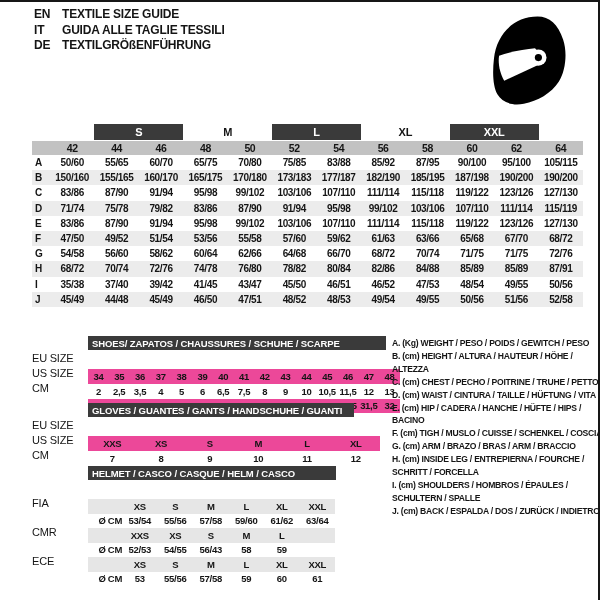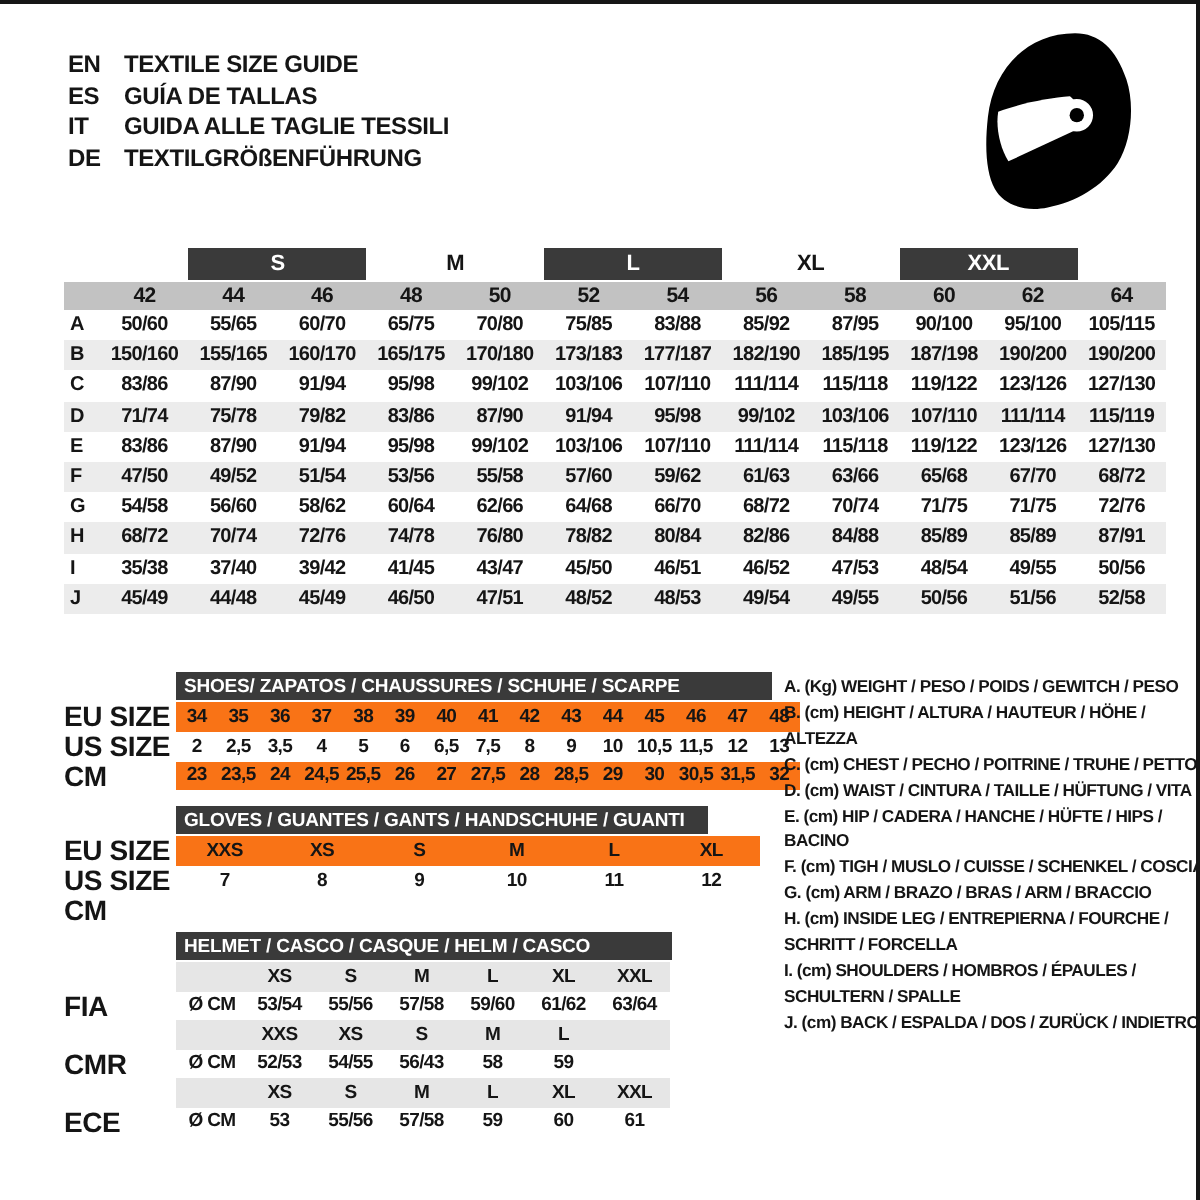--- a/index.html
+++ b/index.html
@@ -2,21 +2,21 @@
 <html><head>
 <meta charset="utf-8">
 <style>
   *{box-sizing:border-box;margin:0;padding:0}
   html,body{background:#ffffff}
   .canvas{position:relative;width:600px;height:600px;background:#fff;
     font-family:"Liberation Sans",sans-serif;color:#151515;overflow:hidden}
   .frame-top{position:absolute;top:0;left:0;width:100%;height:2px;background:#161616}
   .frame-right{position:absolute;top:0;right:0;width:2px;height:100%;background:#161616}
 
-  .langs{position:absolute;left:34px;top:24px}
+  .langs{position:absolute;left:34px;top:6px}
   .lang-row{display:grid;grid-template-columns:28px auto;height:15.8px;align-items:center}
   .lang-code,.lang-title{font-weight:bold;font-size:12px;letter-spacing:-0.2px;white-space:nowrap}
 
   .helmet-logo{position:absolute;left:486px;top:14px;width:86px;height:94px}
 
   .main-table{position:absolute;left:32px;top:124px;width:551px}
   .mt-grid{display:grid;grid-template-columns:18px repeat(12,1fr);align-items:center}
   .mt-group{height:16px;margin-bottom:1px}
   .mt-gcell{height:16px;display:flex;align-items:center;justify-content:center;
     font-weight:bold;font-size:11px;letter-spacing:-0.2px}
@@ -30,57 +30,53 @@
 
   .sub{position:absolute;left:32px}
   .sub.shoes{top:336px}
   .sub.gloves{top:403px}
   .sub.helmet-t{top:466px}
   .sub-inner{display:grid}
   .shoes .sub-inner{grid-template-columns:56px 312px}
   .gloves .sub-inner{grid-template-columns:56px 292px}
   .helmet-t .sub-inner{grid-template-columns:56px 247px}
   .sub-col-labels{padding-top:15px}
-  .sub-label{display:flex;align-items:center;font-weight:bold;font-size:14px;
+  .sub-label{display:flex;align-items:center;font-weight:normal;font-size:11px;
     letter-spacing:-0.2px;white-space:nowrap}
   .shoes .sub-label,.gloves .sub-label{height:14.8px}
   .helmet-t .sub-label{height:14.5px}
-  .sub-head{height:14px;margin-bottom:1px;background:#3a3a3a;color:#fff;font-weight:bold;
+  .sub-head{height:14px;margin-bottom:19px;background:#3a3a3a;color:#fff;font-weight:bold;
     font-size:9.5px;letter-spacing:-0.1px;display:flex;align-items:center;padding-left:4px;white-space:nowrap}
   .shoes .sub-head{width:298px}
   .gloves .sub-head{width:266px}
   .helmet-t .sub-head{width:248px}
   .sub-row{display:grid;align-items:center}
   .shoes .sub-row{grid-template-columns:repeat(15,1fr);height:14.8px}
   .gloves .sub-row{grid-template-columns:repeat(6,1fr);height:14.8px}
   .helmet-t .sub-row{grid-template-columns:34px repeat(6,1fr);height:14.5px}
-  .sub-row.shaded{background:#f97316}
+  .sub-row.shaded{background:#ec4899}
   .helmet-t .sub-row.shaded{background:#e6e6e6}
   .sub-cell{text-align:center;font-weight:bold;font-size:9.5px;letter-spacing:-0.3px;white-space:nowrap}
-  .helmet-t .sub-cell.first{text-align:center;padding-left:2px}
+  .helmet-t .sub-cell.first{text-align:right;padding-left:2px}
 
   .legend{position:absolute;left:392px;top:337px;width:212px}
   .legend-item{font-weight:bold;font-size:8.6px;line-height:12.9px;
     letter-spacing:-0.25px;white-space:pre-line}
 </style>
 </head>
 <body>
 
 <div class="canvas">
   <div class="frame-top"></div>
   <div class="frame-right"></div>
 
   <div class="langs">
       <div class="lang-row">
         <span class="lang-code">EN</span>
         <span class="lang-title">TEXTILE SIZE GUIDE</span>
-      </div>
-      <div class="lang-row">
-        <span class="lang-code">ES</span>
-        <span class="lang-title">GUÍA DE TALLAS</span>
       </div>
       <div class="lang-row">
         <span class="lang-code">IT</span>
         <span class="lang-title">GUIDA ALLE TAGLIE TESSILI</span>
       </div>
       <div class="lang-row">
         <span class="lang-code">DE</span>
         <span class="lang-title">TEXTILGRÖßENFÜHRUNG</span>
       </div>
     </div>

